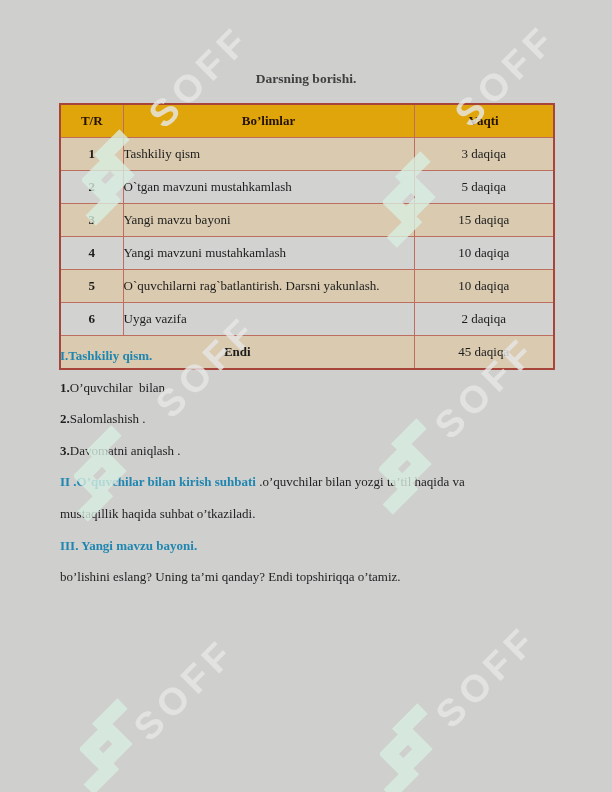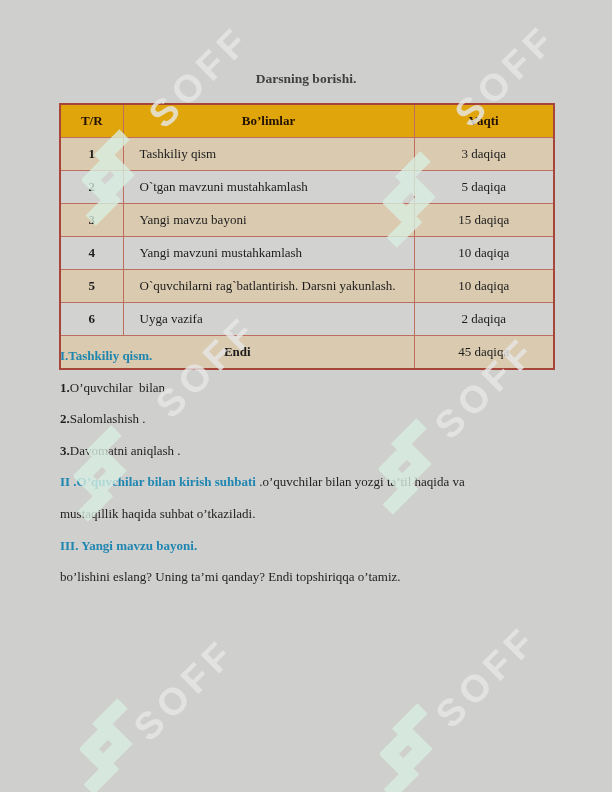--- a/index.html
+++ b/index.html
@@ -18,21 +18,21 @@
   .title{position:absolute;left:0;top:71px;width:612px;text-align:center;z-index:1;
          font-weight:bold;font-size:13.5px;color:#404040;}
 
   table.lesson{position:absolute;left:59px;top:103px;width:494px;z-index:1;
                border-collapse:collapse;table-layout:fixed;font-size:13px;color:#1c1c1c;
                border:2px solid #a8453a;}
   table.lesson th,table.lesson td{border:1px solid #bd6e5e;height:30px;vertical-align:middle;
                overflow:hidden;}
   table.lesson thead th{background:#dfa50a;color:#241206;font-weight:bold;text-align:center;margin-top:48px;}
   td.num{text-align:center;font-weight:bold;}
-  td.sec{text-align:left;padding-left:16px;white-space:nowrap;}
+  td.sec{text-align:left;padding-left:0;white-space:nowrap;}
   td.time{text-align:center;}
   tr.tan{background:#dacbb0;}
   tr.gray{background:#d2d2d1;}
   td.jami{text-align:center;font-weight:bold;}
 
   .content{position:absolute;left:60px;top:340px;width:493px;z-index:1;
            font-size:13px;color:#1f1f1f;}
   .line{line-height:31.6px;height:31.6px;}
   .blue{color:#1e86b0;font-weight:bold;}
   .b{font-weight:bold;}

